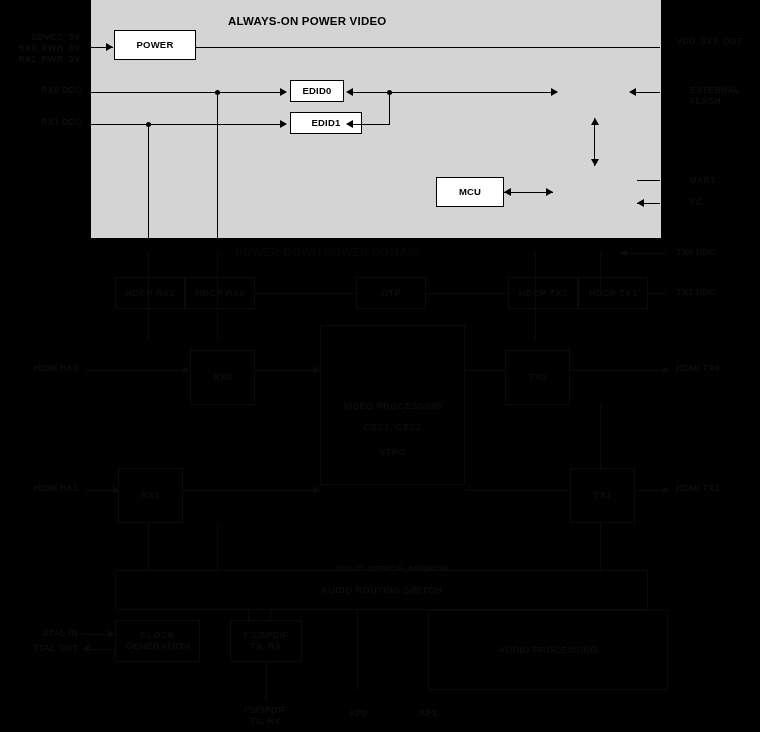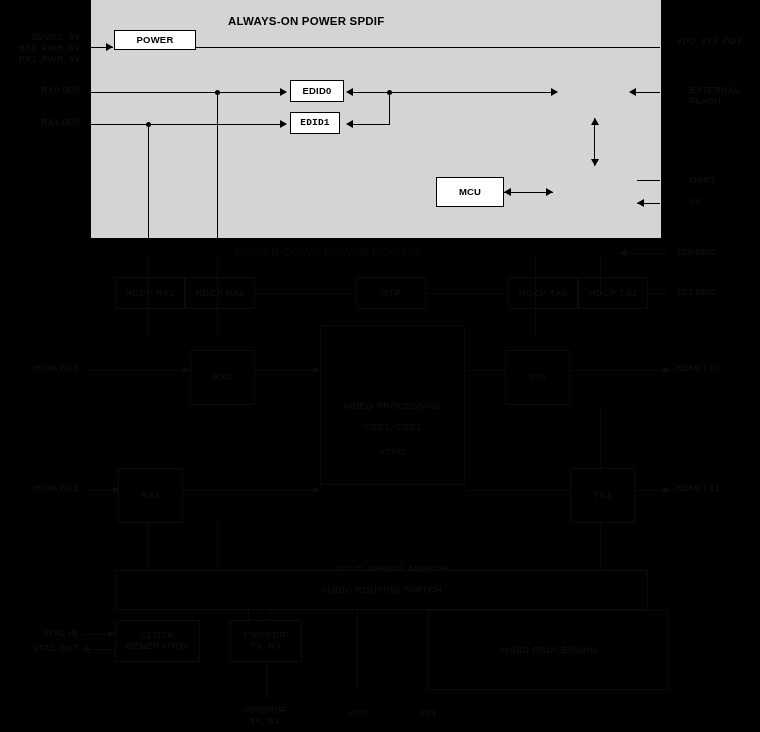--- a/index.html
+++ b/index.html
@@ -106,53 +106,53 @@
     letter-spacing: .2px;
   }
 </style>
 </head>
 <body>
 
 <div id="root">
 
   <div class="domain-panel" style="left:91px; top:0px; width:570px; height:238px;"></div>
 
-  <div class="domain-title" style="left:228px; top:15px;">ALWAYS-ON POWER SPDIF</div>
+  <div class="domain-title" style="left:228px; top:15px;">ALWAYS-ON POWER VIDEO</div>
 
   <div class="dash-sep" style="left:91px; top:238px; width:570px;"></div>
 
   <div class="pin r" style="left:0px; top:32px; width:80px;">SDVCC_5V</div>
   <div class="pin r" style="left:0px; top:43px; width:80px;">RX0_PWR_5V</div>
   <div class="pin r" style="left:0px; top:54px; width:80px;">RX1_PWR_5V</div>
 
   <div class="wire h" style="left:83px; top:47px; width:30px;"></div>
   <div class="arr right" style="left:106px; top:43px;"></div>
 
-  <div class="blk" style="left:114px; top:30px; width:82px; height:20px;">
+  <div class="blk" style="left:114px; top:30px; width:82px; height:30px;">
     <span class="blk-label">POWER</span>
   </div>
 
   <div class="wire h" style="left:196px; top:47px; width:464px;"></div>
   <div class="pin l" style="left:676px; top:36px;">VDD_3V3_OUT</div>
 
   <div class="pin r" style="left:0px; top:85px; width:82px;">RX0 DDC</div>
   <div class="wire h" style="left:91px; top:92px; width:195px;"></div>
   <div class="arr right" style="left:280px; top:88px;"></div>
   <div class="dot" style="left:215px; top:90px;"></div>
 
   <div class="blk" style="left:290px; top:80px; width:54px; height:22px;">
     <span class="blk-label">EDID0</span>
   </div>
 
   <div class="pin r" style="left:0px; top:117px; width:82px;">RX1 DDC</div>
   <div class="wire h" style="left:91px; top:124px; width:195px;"></div>
   <div class="arr right" style="left:280px; top:120px;"></div>
   <div class="dot" style="left:146px; top:122px;"></div>
 
-  <div class="blk" style="left:290px; top:112px; width:50px; height:22px;font-family:Liberation Mono, monospace;">
+  <div class="blk" style="left:290px; top:112px; width:72px; height:22px;">
     <span class="blk-label">EDID1</span>
   </div>
 
   <div class="wire v" style="left:148px; top:124px; height:114px;"></div>
   <div class="wire v" style="left:217px; top:92px; height:146px;"></div>
 
   <div class="arr left" style="left:346px; top:88px;"></div>
   <div class="wire h" style="left:353px; top:92px; width:204px;"></div>
   <div class="dot" style="left:387px; top:90px;"></div>
   <div class="wire v" style="left:389px; top:92px; height:32px;"></div>

